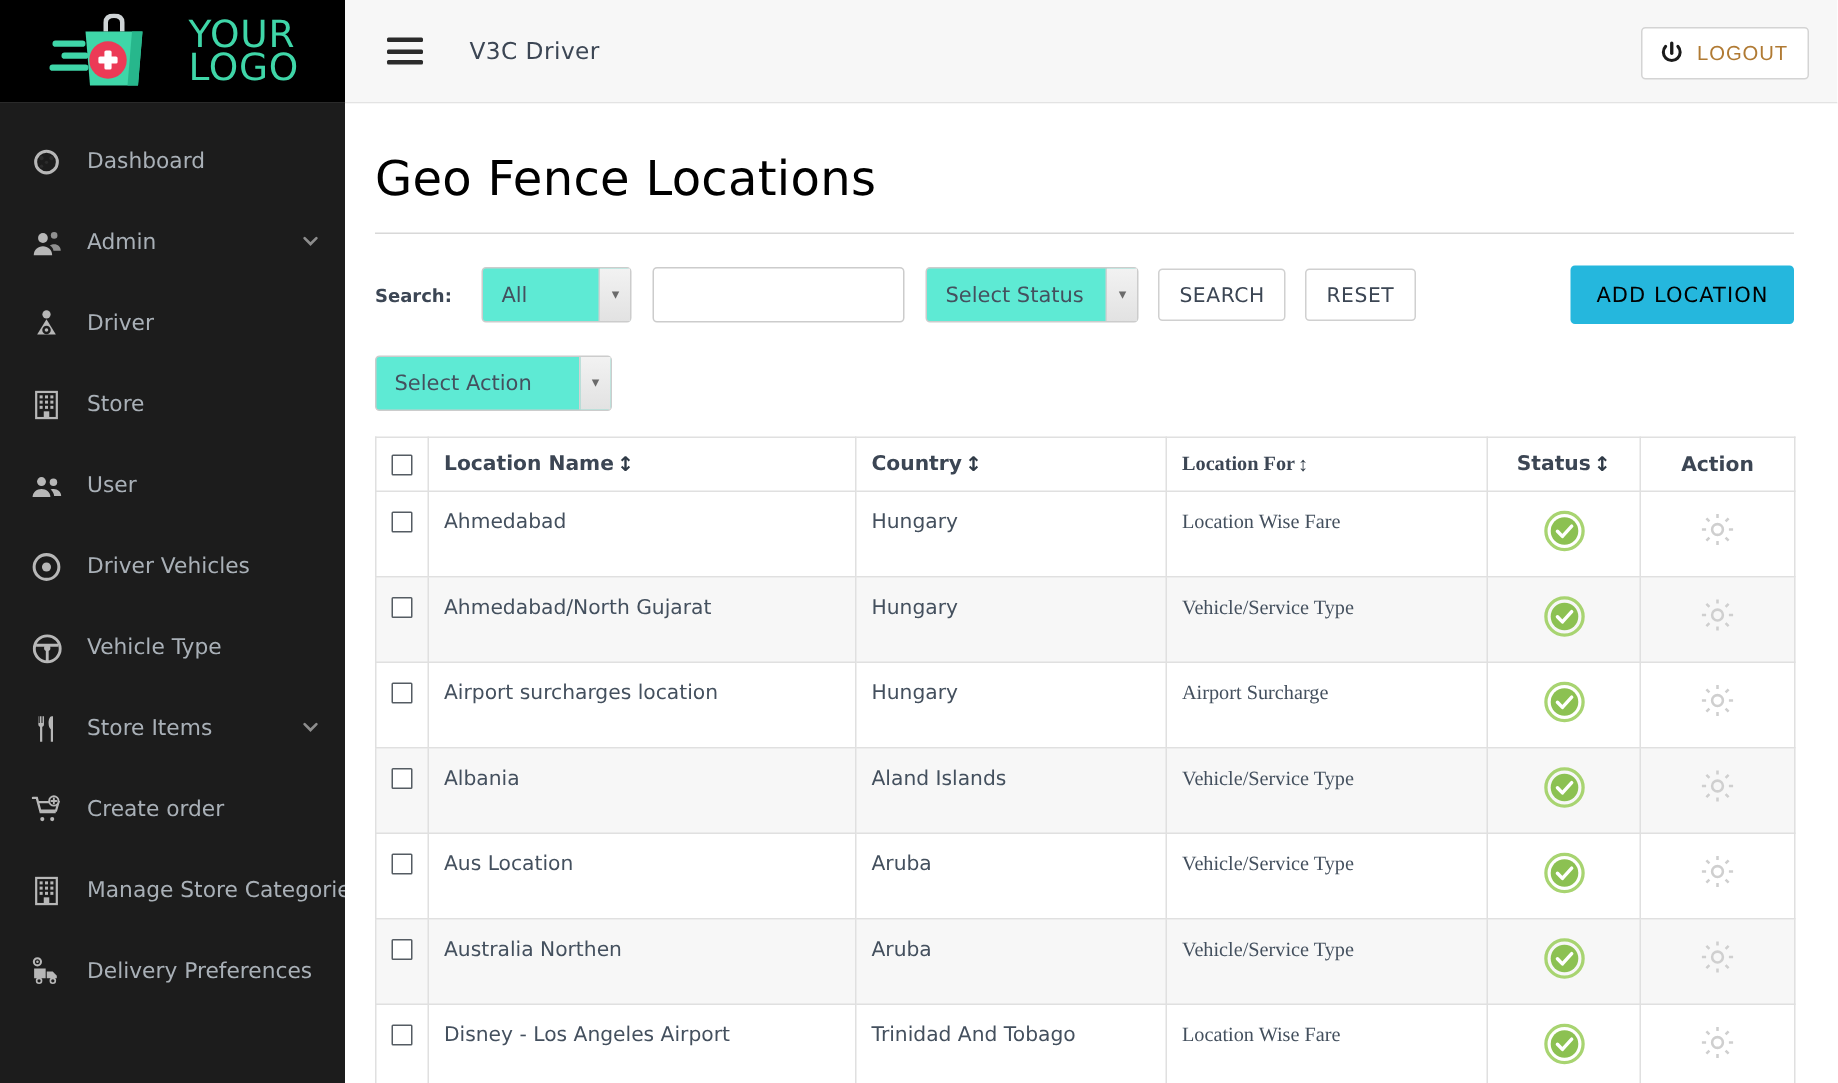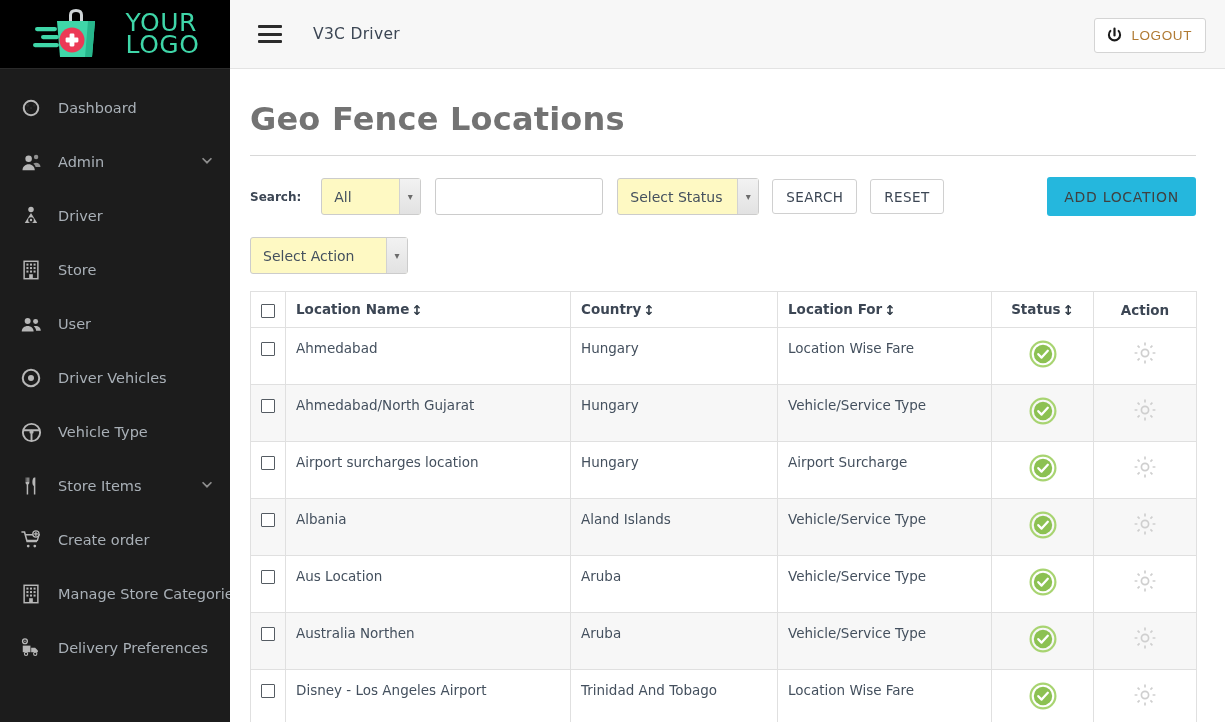--- a/index.html
+++ b/index.html
@@ -105,22 +105,22 @@
   
   .main {
     position: absolute; left: 230px; top: 69px;
     width: 995px; height: 653px;
     background: #ffffff;
     overflow: hidden;
   }
   .page-title {
     margin: 31px 12px 0 20px;
     font-size: 32px;
-    font-weight: 700;
-    color: #737373;
+    font-weight: 400;
+    color: #000000;
     letter-spacing: 0.2px;
   }
   .title-rule {
     margin: 17px 0 0 20px;
     width: 946px;
     height: 1px;
     background: #d8d8d8;
   }
 
   .filters {
@@ -130,21 +130,21 @@
     position: relative;
   }
   .filter-label {
     font-size: 12px; font-weight: bold; color: #3c4654;
     margin-right: 20px;
   }
   .sel {
     height: 37px;
     border: 1px solid #cccccc;
     border-radius: 3px;
-    background: #fef9c3;
+    background: #5eead4;
     display: flex; align-items: center;
     position: relative;
     cursor: pointer;
   }
   .sel .sel-text {
     padding: 0 12px;
     font-size: 14px;
     color: #44505e;
     white-space: nowrap;
   }
@@ -187,21 +187,21 @@
     cursor: pointer;
     font-family: "DejaVu Sans", "Liberation Sans", sans-serif;
   }
   .btn-primary {
     position: absolute; right: 0; top: -1px;
     height: 39px;
     padding: 0 17px;
     background: #25b7dd;
     border: none;
     border-radius: 3px;
-    color: #404040;
+    color: #000000;
     font-size: 14px;
     letter-spacing: 0.7px;
     cursor: pointer;
     font-family: "DejaVu Sans", "Liberation Sans", sans-serif;
   }
 
   .action-row { margin: 22px 0 0 20px; }
 
   
   .tbl-wrap { margin: 17px 0 0 20px; width: 946px; }
@@ -227,21 +227,21 @@
   table.grid tbody td {
     height: 57px;
     padding: 12px 10px 0 10px;
     font-size: 13.5px;
     color: #44505e;
   }
   tr.alt td { background: #f7f7f7; }
   .col-chk   { width: 35px; text-align: center !important; padding-left:0 !important; padding-right:0 !important; }
   .col-name  { width: 285px; }
   .col-ctry  { width: 207px; }
-  .col-for   { width: 214px; }
+  .col-for   { width: 214px; font-family: Liberation Serif, serif; }
   .col-stat  { width: 102px; text-align: center !important; padding-left:0 !important; padding-right:0 !important; }
   .col-act   { width: 103px; text-align: center !important; padding-left:0 !important; padding-right:0 !important; }
   th.col-stat, th.col-act { text-align: center !important; }
 
   .chk {
     width: 14px; height: 14px;
     border: 1px solid #555c63;
     background: #fff;
     display: inline-block;
     vertical-align: middle;

